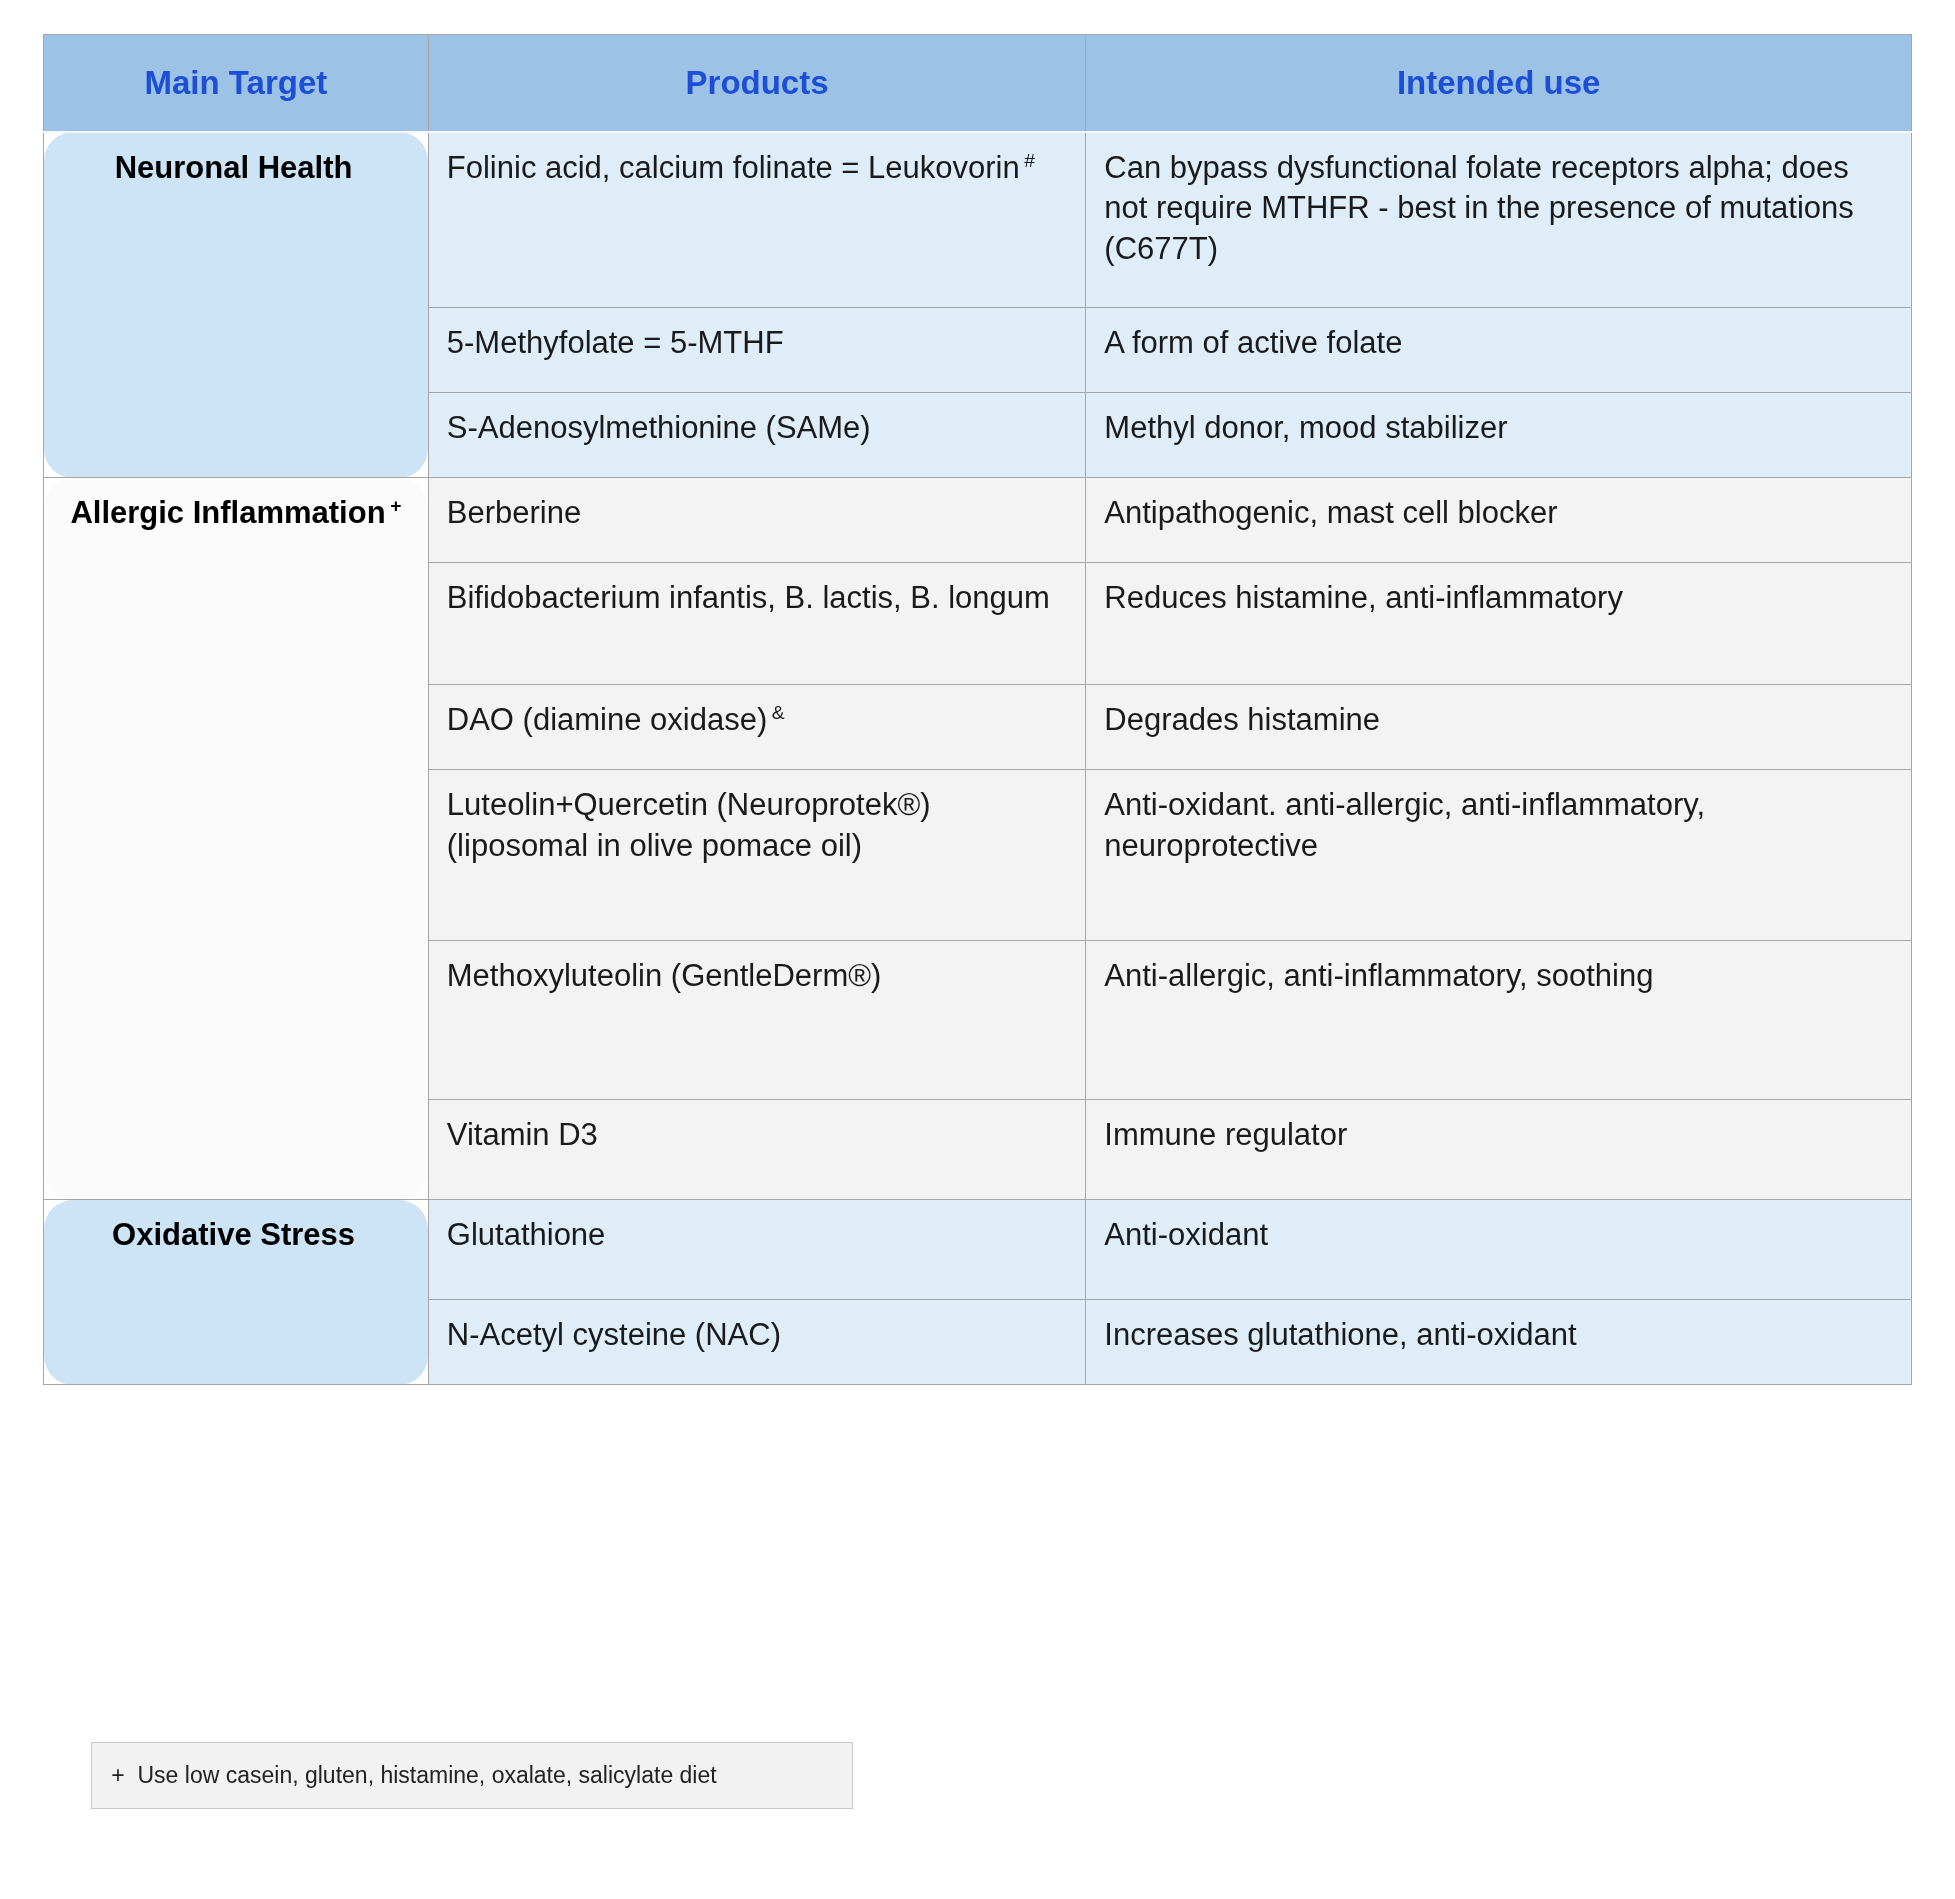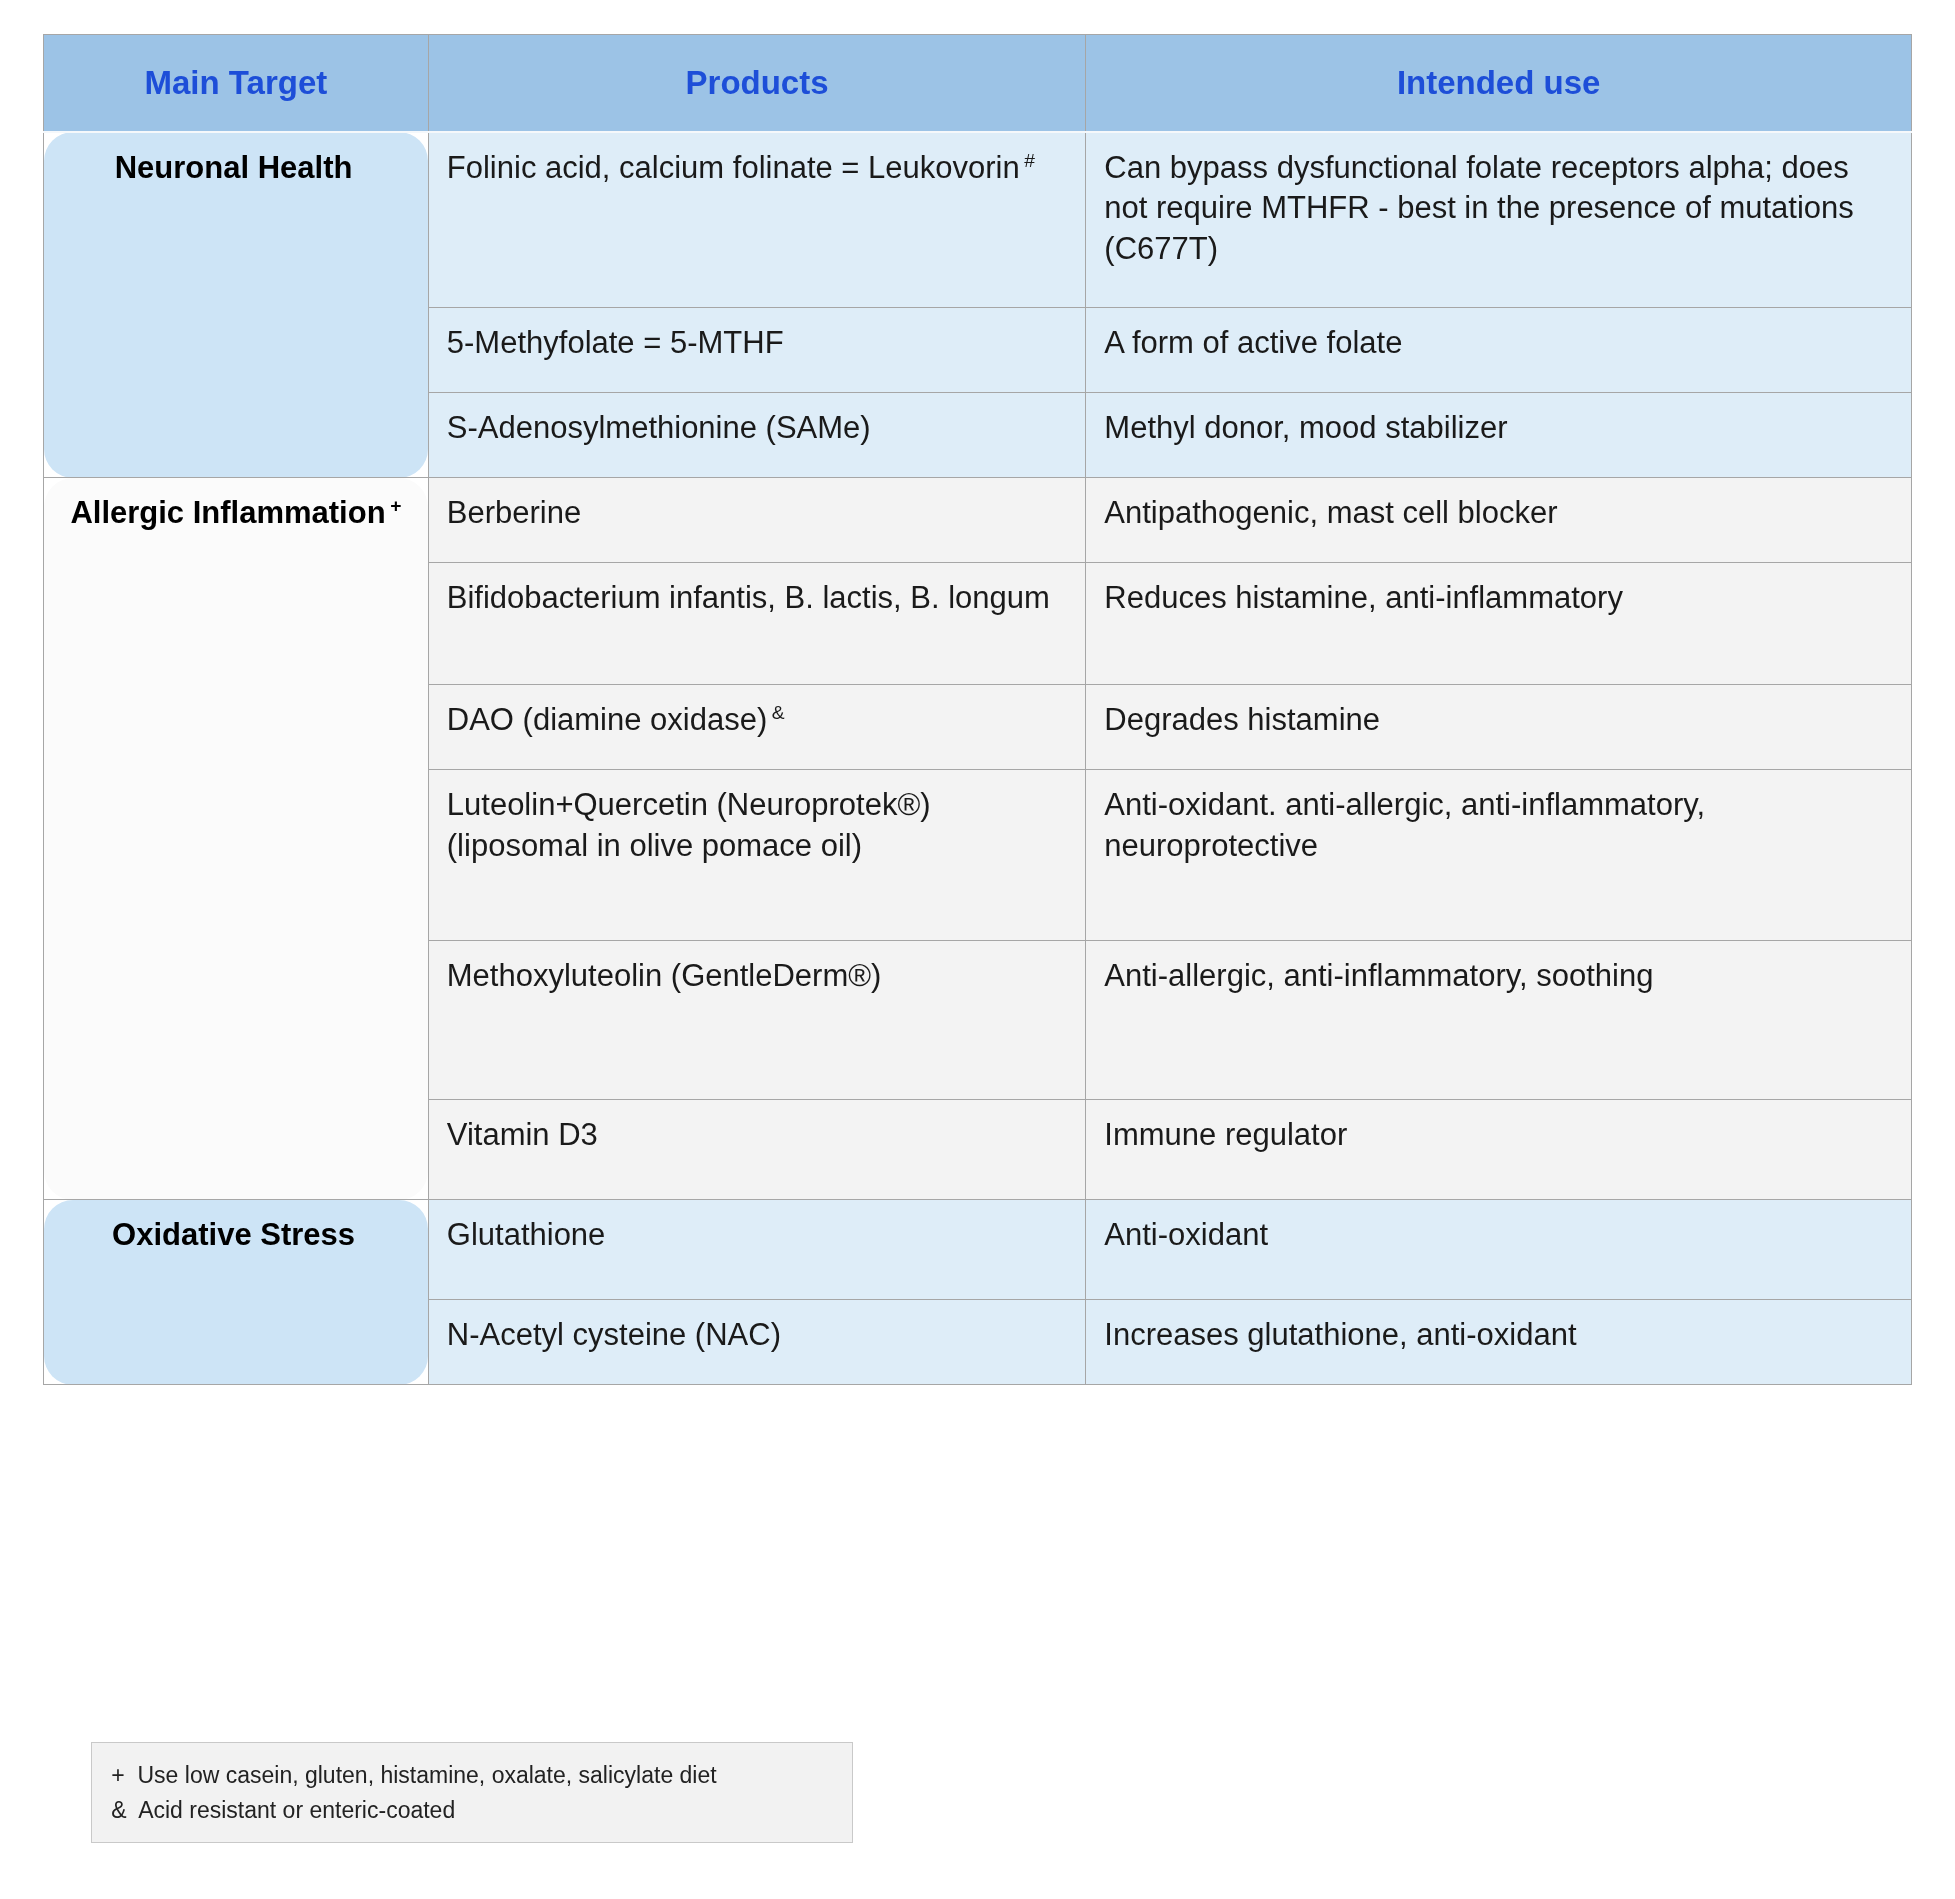--- a/index.html
+++ b/index.html
@@ -187,17 +187,16 @@
         <td>
           <span>N-Acetyl cysteine (NAC)</span><sup class="mark"></sup>
         </td>
         <td>Increases glutathione, anti-oxidant</td>
       </tr>
     </tbody>
   </table>
 
   <div class="footnotes">
     <div class="footnote-line">+  Use low casein, gluten, histamine, oxalate, salicylate diet</div>
-    <div class="footnote-line">&amp;  Acid resistant or enteric-coated</div>
   </div>
 
 </div>
 
 
 </body></html>

